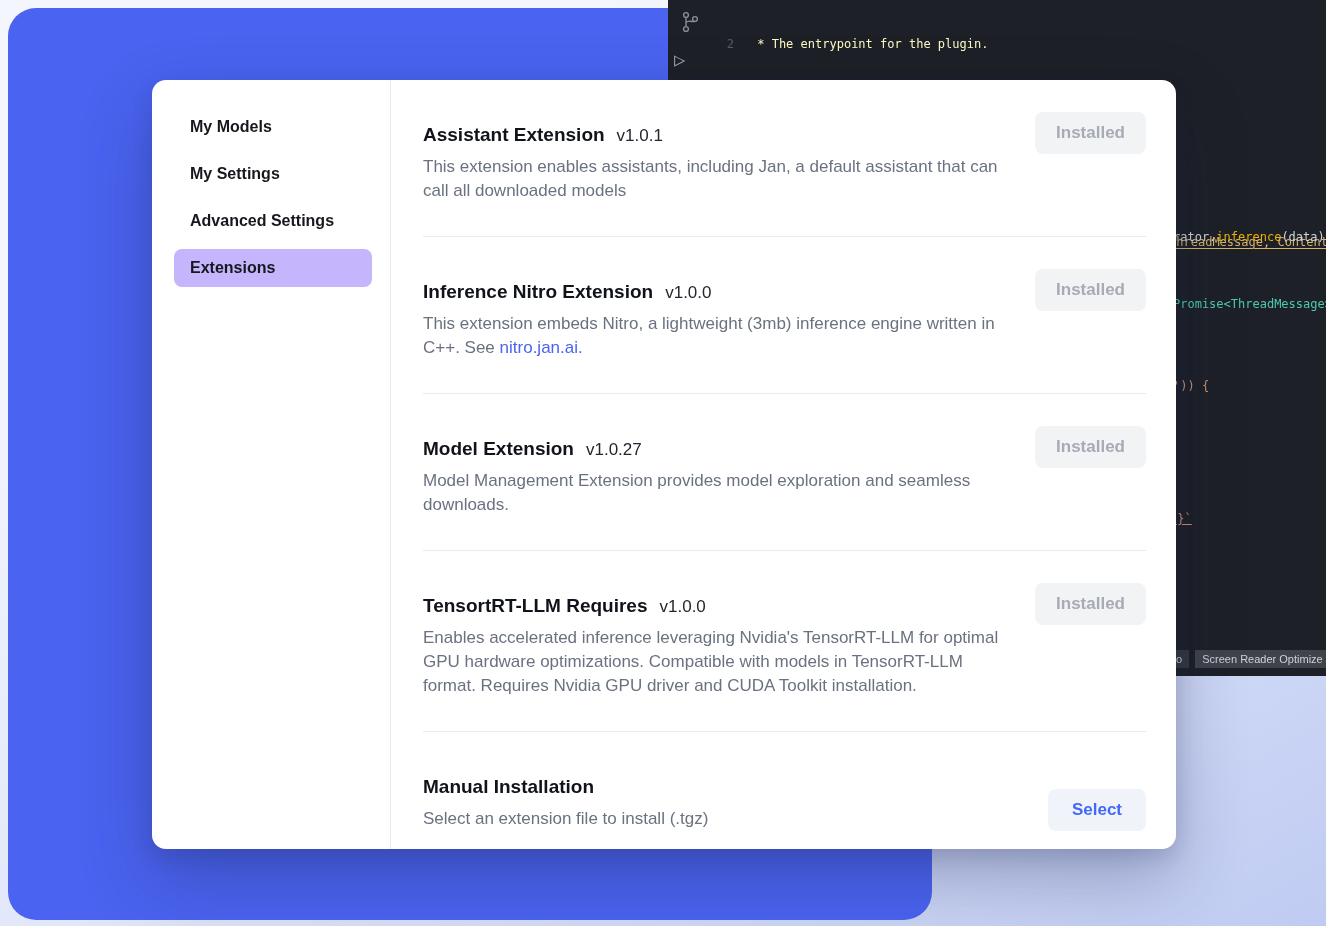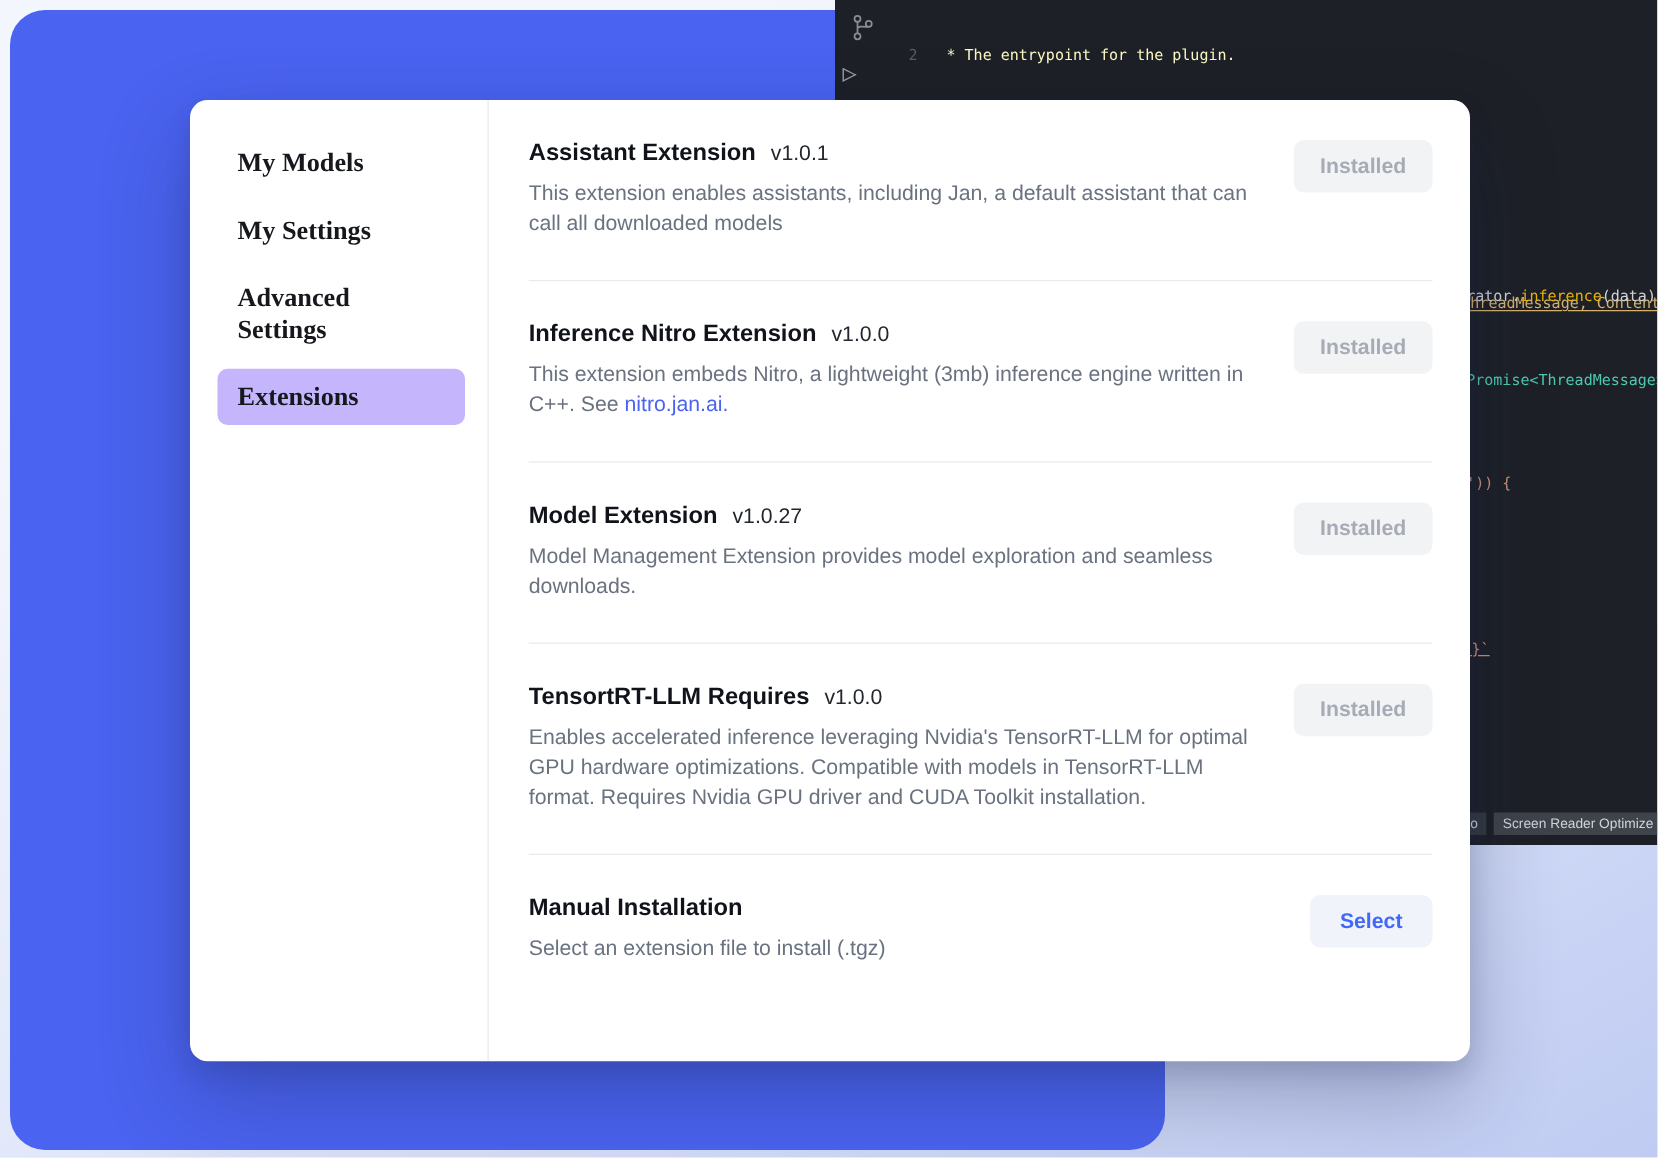--- a/index.html
+++ b/index.html
@@ -38,30 +38,30 @@
   .chips{position:absolute;left:495px;bottom:8px;display:flex;gap:6px;
     font-family:"Liberation Sans",sans-serif;}
   .chip{background:#34383f;color:#cfd3da;font-size:11px;padding:3px 7px;white-space:nowrap;}
   .chip.wide{background:#3f434a;}
 
   
   .card{position:absolute;left:152px;top:80px;width:1024px;height:769px;background:#fff;
     border-radius:14px;display:flex;overflow:hidden;
     box-shadow:0 30px 70px rgba(25,35,80,.30),0 8px 20px rgba(25,35,80,.15);}
   .sidebar{width:239px;border-right:1px solid #e7e9ee;padding:28px 18px 0 22px;flex:none;}
-  .side-item{font-size:21px;font-weight:600;color:#16181d;padding:10px 16px;
-    border-radius:8px;margin-bottom:9px;cursor:pointer;font-family:Liberation Serif, serif;}
+  .side-item{font-size:16px;font-weight:600;color:#16181d;padding:10px 16px;
+    border-radius:8px;margin-bottom:9px;cursor:pointer;}
   .side-item.active{background:#c4b5fd;}
 
   .content{flex:1;padding:10px 30px 0 32px;}
   .row{display:flex;justify-content:space-between;align-items:flex-start;
     padding:32px 0 33px;border-bottom:1px solid #e8eaee;}
   .row:first-child{padding-top:22px;}
-  .row:last-child{border-bottom:none;padding-bottom:24px;}
-  .row-main{max-width:578px;}
+  .row:last-child{border-bottom:none;padding-bottom:24px;align-items:flex-end;}
+  .row-main{max-width:578px;margin-top:12px;}
   .row-title{font-size:19px;font-weight:700;color:#101319;}
   .row-version{font-size:17px;color:#23262e;margin-left:12px;font-weight:400;}
   .row-desc{margin-top:9px;font-size:17px;line-height:24px;color:#6a7280;}
   .link{color:var(--link-blue);cursor:pointer;text-decoration:none;}
   .btn{flex:none;margin-left:24px;border:none;border-radius:8px;background:#f2f3f5;
     color:#a6abb5;font-size:17px;font-weight:700;padding:11px 21px;
     font-family:"Liberation Sans",sans-serif;cursor:default;}
   .btn.select{color:var(--select-text);background:#f0f3fa;padding:11px 24px;cursor:pointer;}
 </style>
 </head>

